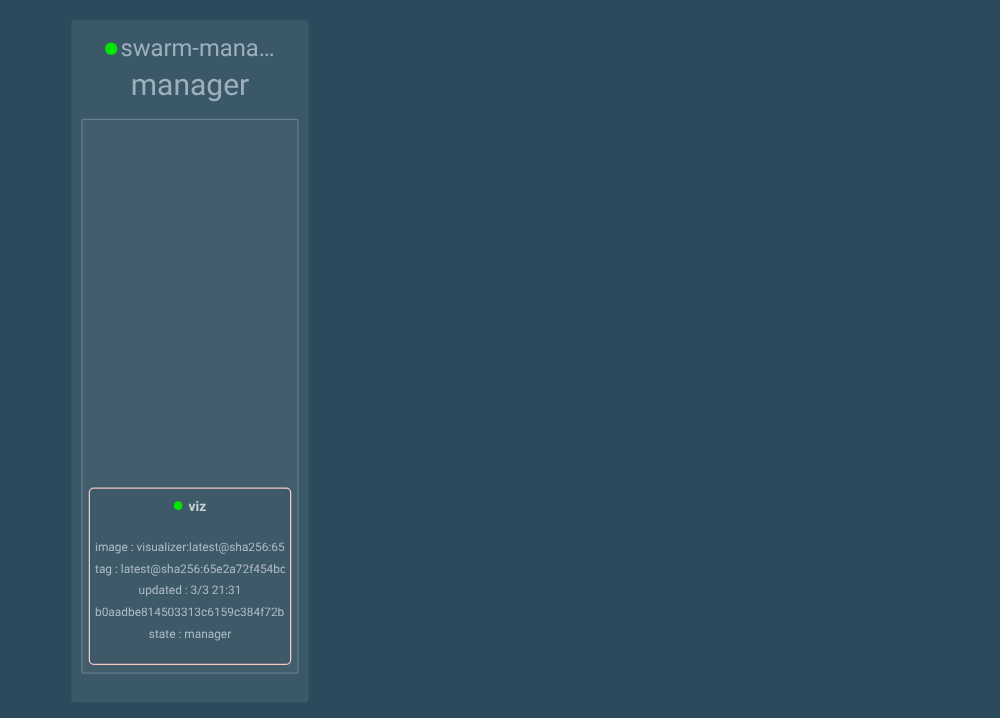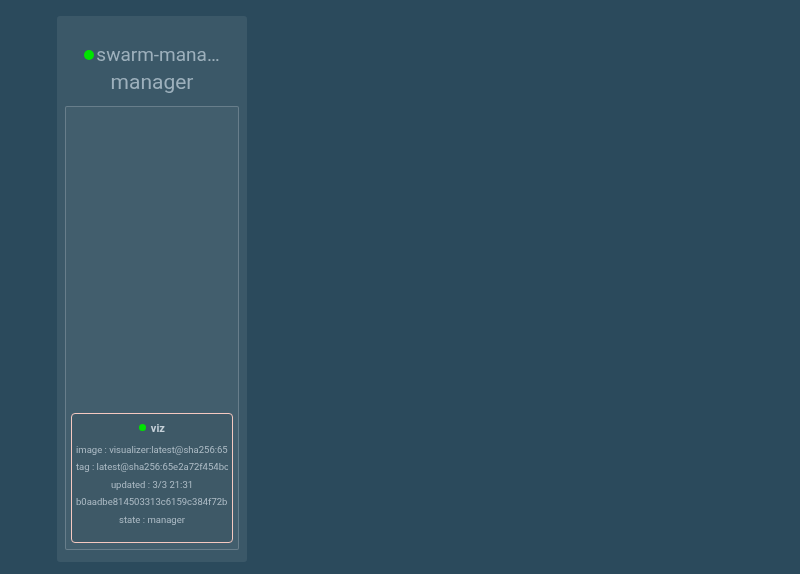--- a/index.html
+++ b/index.html
@@ -16,21 +16,21 @@
       color: #8fa3b0;
     }
     .node-column {
       position: absolute;
       left: 57px;
       top: 16px;
       width: 190px;
       height: 546px;
       background: rgba(255,255,255,0.08);
       border-radius: 3px;
-      padding: 24px 8px 8px 8px;
+      padding: 8px 8px 8px 8px;
     }
     .node-header {
       text-align: center;
       line-height: 1.35;
       font-size: 18px;
       font-weight: 400;
       color: #9db0bc;
       padding: 2px 0 8px 0;
       white-space: nowrap;
       overflow: hidden;
@@ -49,21 +49,21 @@
     }
     .status-dot.small {
       width: 7px;
       height: 7px;
       vertical-align: 1px;
     }
     .node-title {
       font-size: 19px;
     }
     .node-role, .node-ram {
-      font-size: 21px;
+      font-size: 24px;
     }
     .inner-panel {
       margin-top: 2px;
       background: rgba(255,255,255,0.04);
       border: 1px solid rgba(255,255,255,0.2);
       border-radius: 2px;
       height: 444px;
       position: relative;
     }
     .service-card {
@@ -75,21 +75,21 @@
       border: 1.5px solid #f5c9c1;
       border-radius: 4px;
       padding: 8px 4px 10px 4px;
       text-align: center;
       overflow: hidden;
     }
     .service-title {
       font-size: 11px;
       font-weight: 700;
       color: #c5d0d8;
-      margin-bottom: 10px;
+      margin-bottom: 22px;
     }
     .service-line {
       font-size: 9.5px;
       color: #aebcc6;
       line-height: 1.1;
       margin: 7px 0;
       white-space: nowrap;
       overflow: hidden;
     }
   </style>

